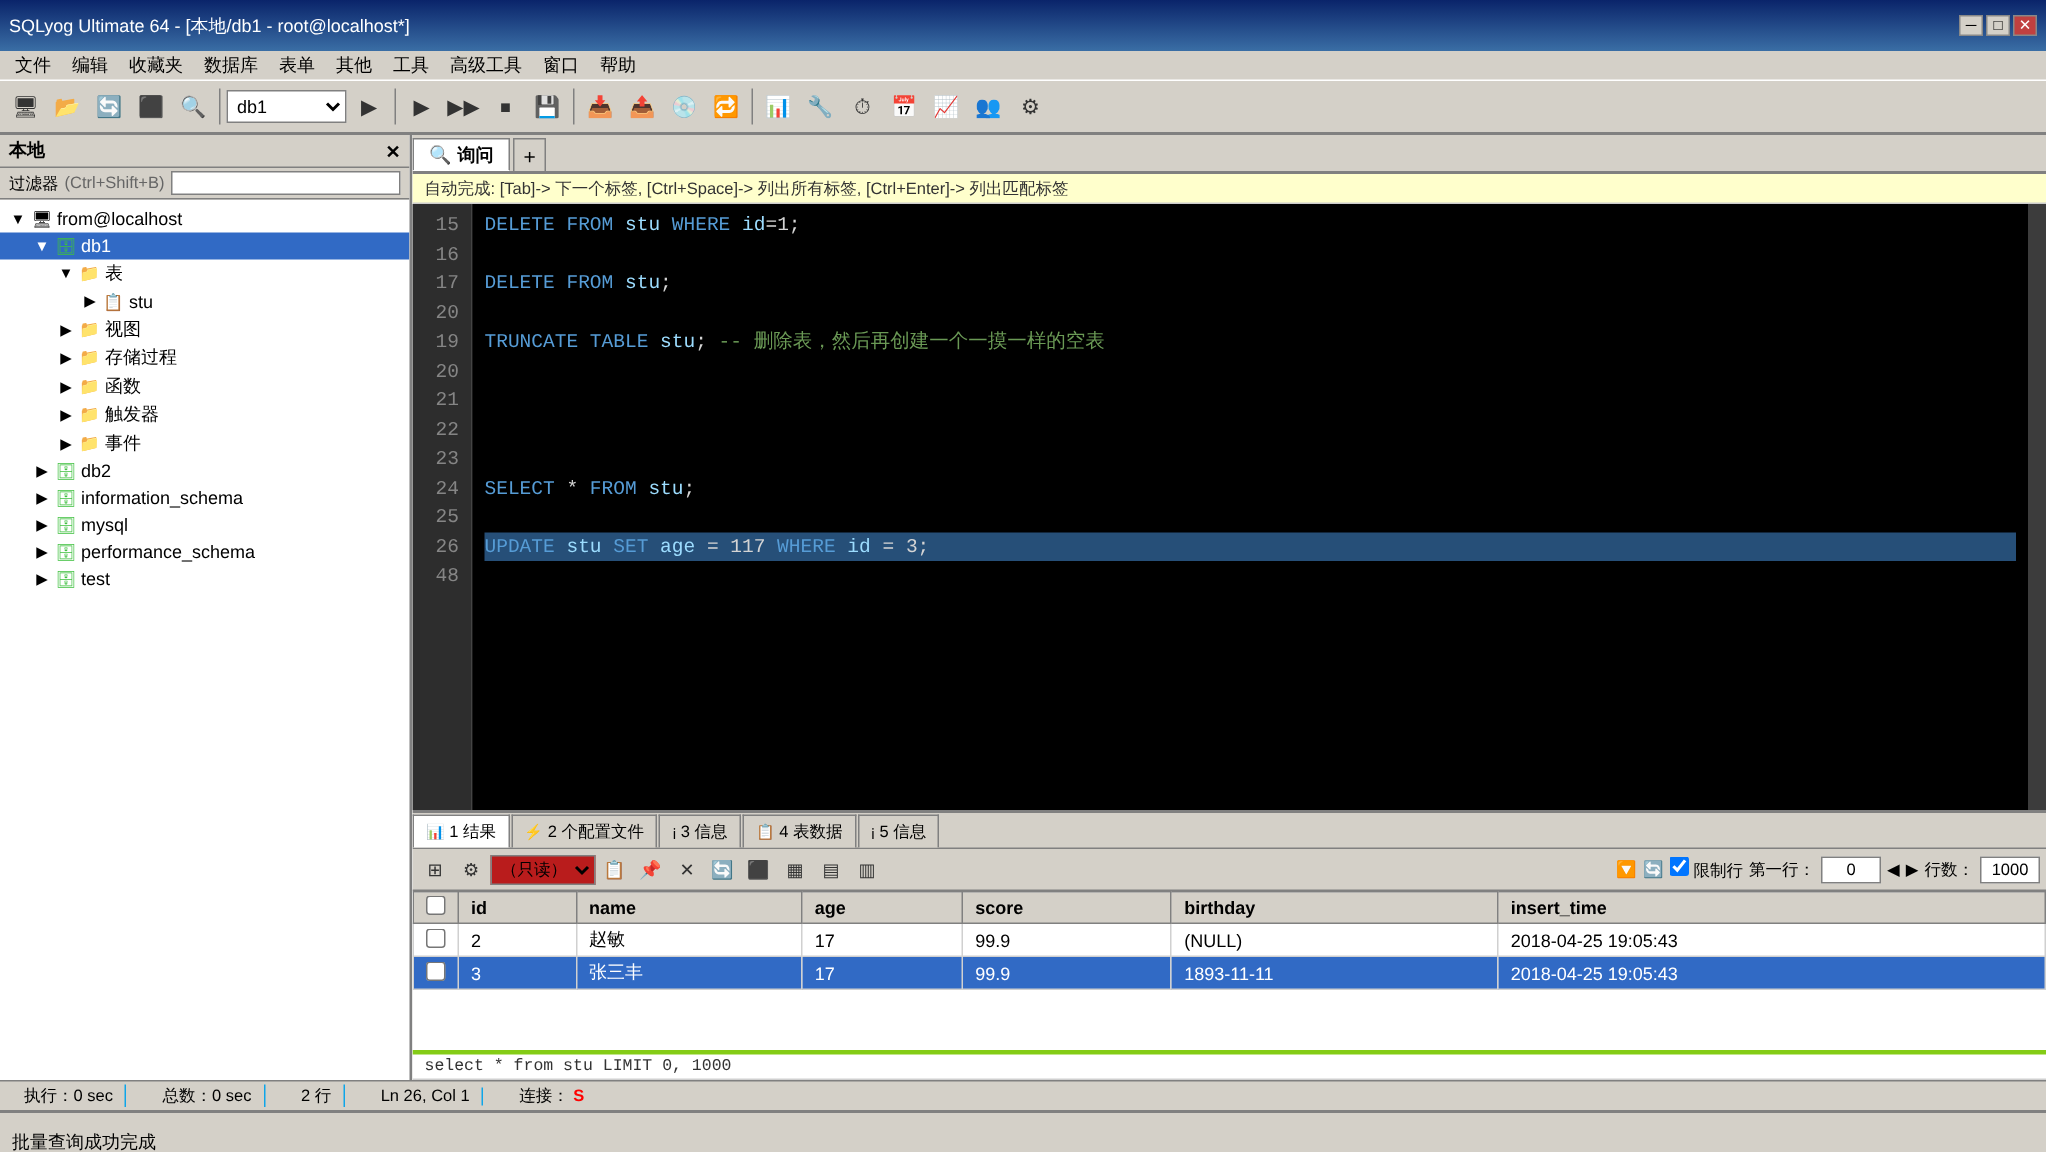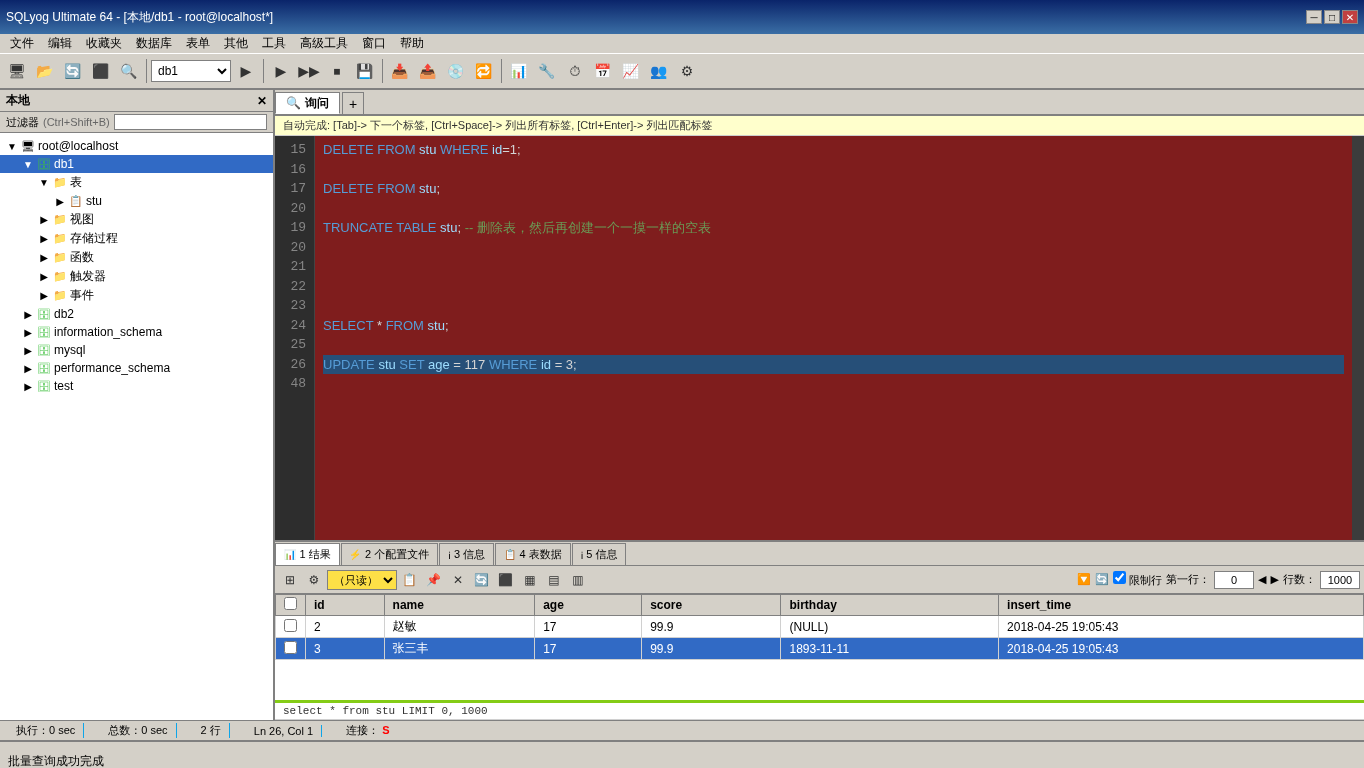--- a/index.html
+++ b/index.html
@@ -198,26 +198,26 @@
       font-size: 13px;
       line-height: 1.5;
       text-align: right;
       min-width: 40px;
       border-right: 1px solid #444;
       user-select: none;
     }
     #code-content {
       flex: 1;
       padding: 4px 8px;
-      font-family: Liberation Sans, sans-serif;
+      font-family: Liberation Mono, monospace;
       font-size: 13px;
       line-height: 1.5;
       overflow-y: auto;
       white-space: pre;
-      background: #7f1d1d;
+      background: #000000;
     }
     .kw { color: #569cd6; }
     .comment { color: #6a9955; }
     .highlighted-line { background: #264f78; display: block; }
     #editor-scrollbar {
       width: 12px;
       background: #3c3c3c;
     }
 
     
@@ -255,21 +255,21 @@
       gap: 2px;
     }
     .res-tb-btn {
       width: 22px; height: 22px;
       background: #d4d0c8;
       border: 1px solid transparent;
       display: flex; align-items: center; justify-content: center;
       cursor: pointer; font-size: 12px; color: #333;
     }
     .res-select {
-      height: 20px; font-size: 11px; border: 1px solid #808080; background: #fde047; padding: 0 2px;
+      height: 20px; font-size: 11px; border: 1px solid #808080; background: #b91c1c; padding: 0 2px;
     }
     #results-right-toolbar {
       margin-left: auto;
       display: flex; align-items: center; gap: 4px; font-size: 11px;
     }
     #results-right-toolbar input[type="text"] {
       width: 40px; height: 18px; font-size: 11px; border: 1px solid #808080; text-align: center;
     }
 
     
@@ -420,21 +420,21 @@
       <span>过滤器</span>
       <span style="color:#666;">(Ctrl+Shift+B)</span>
       <input type="text" style="">
     </div>
     <div id="tree-area">
 
       <div class="tree-item">
         <span class="tree-indent" style="width:4px;"></span>
         <span class="tree-toggle">▼</span>
         <span class="tree-icon">🖥</span>
-        <span class="tree-label">root@localhost</span>
+        <span class="tree-label">from@localhost</span>
       </div>
 
       <div class="tree-item selected">
         <span class="tree-indent" style="width:20px;"></span>
         <span class="tree-toggle">▼</span>
         <span class="tree-icon db-icon">🗄</span>
         <span class="tree-label">db1</span>
       </div>
 
       <div class="tree-item">

